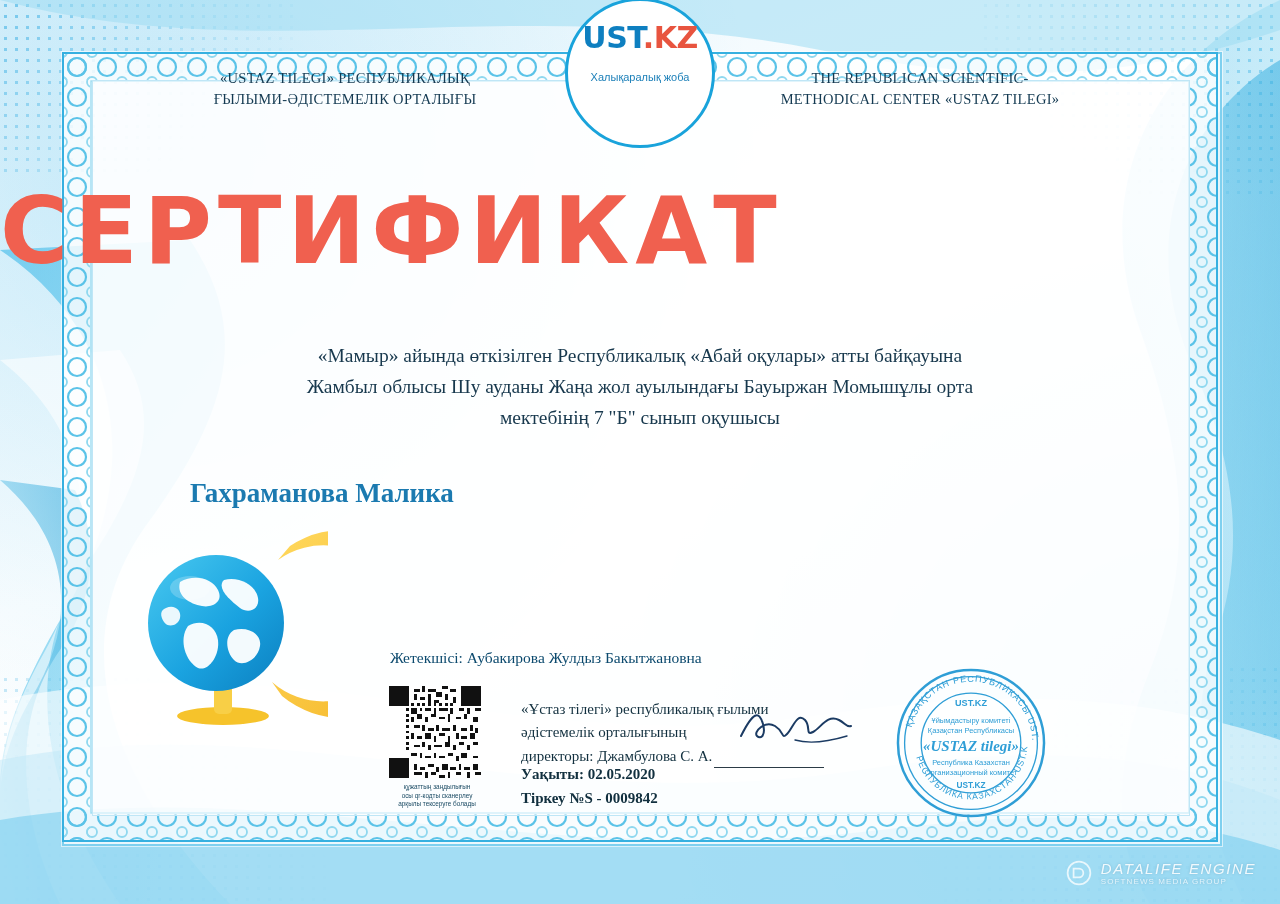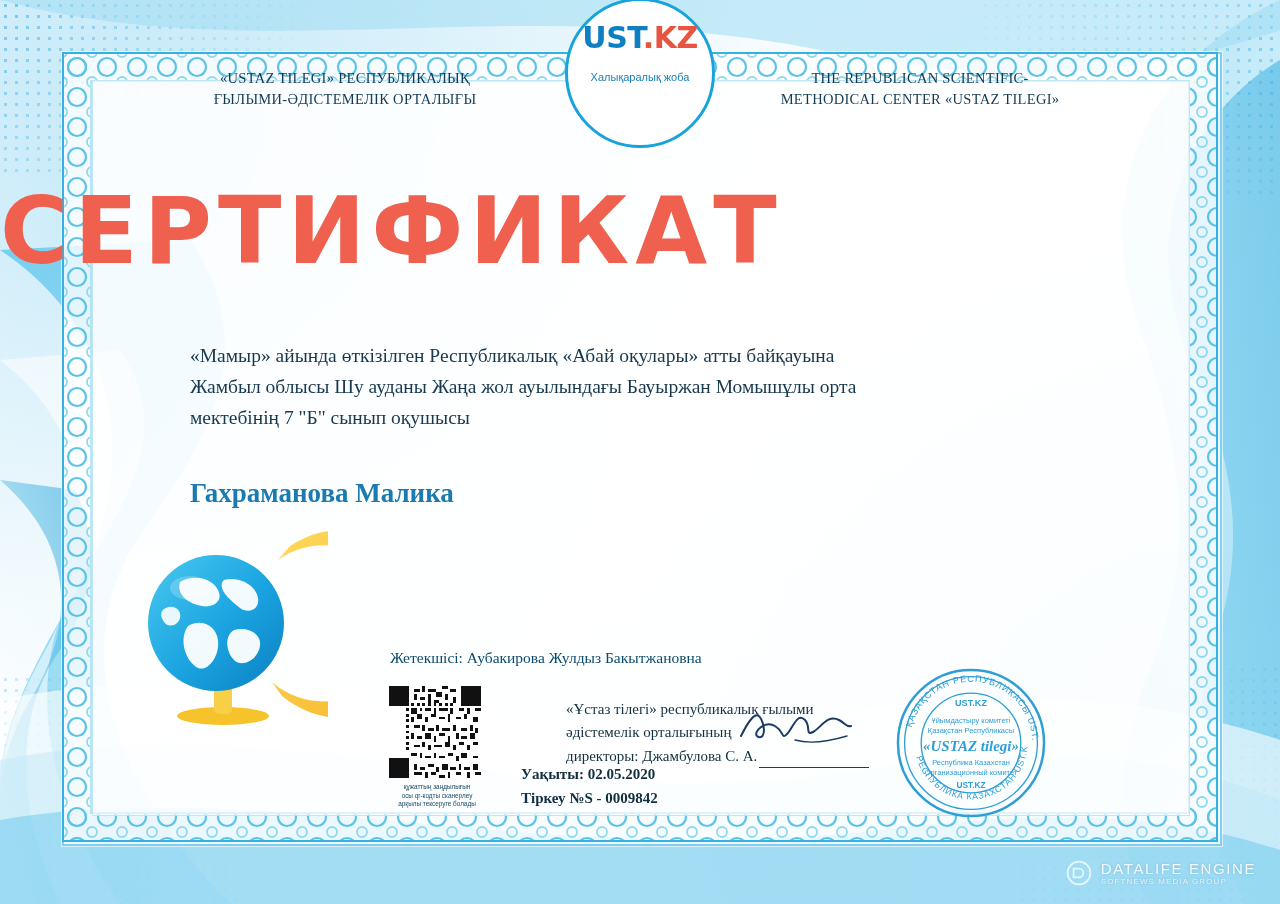--- a/index.html
+++ b/index.html
@@ -135,20 +135,21 @@
     font-family: "DejaVu Sans", sans-serif;
     line-height: 1;
   }
 
   
   .body-text {
     position: absolute;
     left: 190px;
     top: 340px;
     width: 900px;
+    text-align: center;
     font-size: 19.5px;
     line-height: 1.6;
     color: #17384d;
     font-family: "Liberation Serif", serif;
   }
   .recipient {
     position: absolute;
     left: 190px;
     top: 478px;
     width: 900px;
@@ -193,21 +194,20 @@
     font-family: "Liberation Sans", sans-serif;
   }
   .director {
     position: absolute;
     left: 521px;
     top: 698px;
     font-size: 15px;
     line-height: 1.55;
     color: #12303f;
     font-family: "Liberation Serif", serif;
-    margin-left: 45px;
   }
   .director .line { white-space: nowrap; }
   .sig-line {
     display: inline-block;
     width: 110px;
     border-bottom: 1px solid #2b3b46;
     height: 14px;
     vertical-align: bottom;
     margin-left: 2px;
   }
@@ -242,20 +242,21 @@
     gap: 9px;
     opacity: .85;
   }
   .wm-icon { width: 26px; height: 26px; }
   .wm-title {
     font-size: 15px;
     letter-spacing: 1.6px;
     color: #ffffff;
     font-family: "Liberation Sans", sans-serif;
     text-shadow: 0 0 3px rgba(90,140,170,.55);
+    font-style: italic;
   }
   .wm-sub {
     font-size: 8px;
     letter-spacing: 1.1px;
     color: #eef8fd;
     font-family: "Liberation Sans", sans-serif;
     text-shadow: 0 0 3px rgba(90,140,170,.55);
   }
 </style>
 </head>

